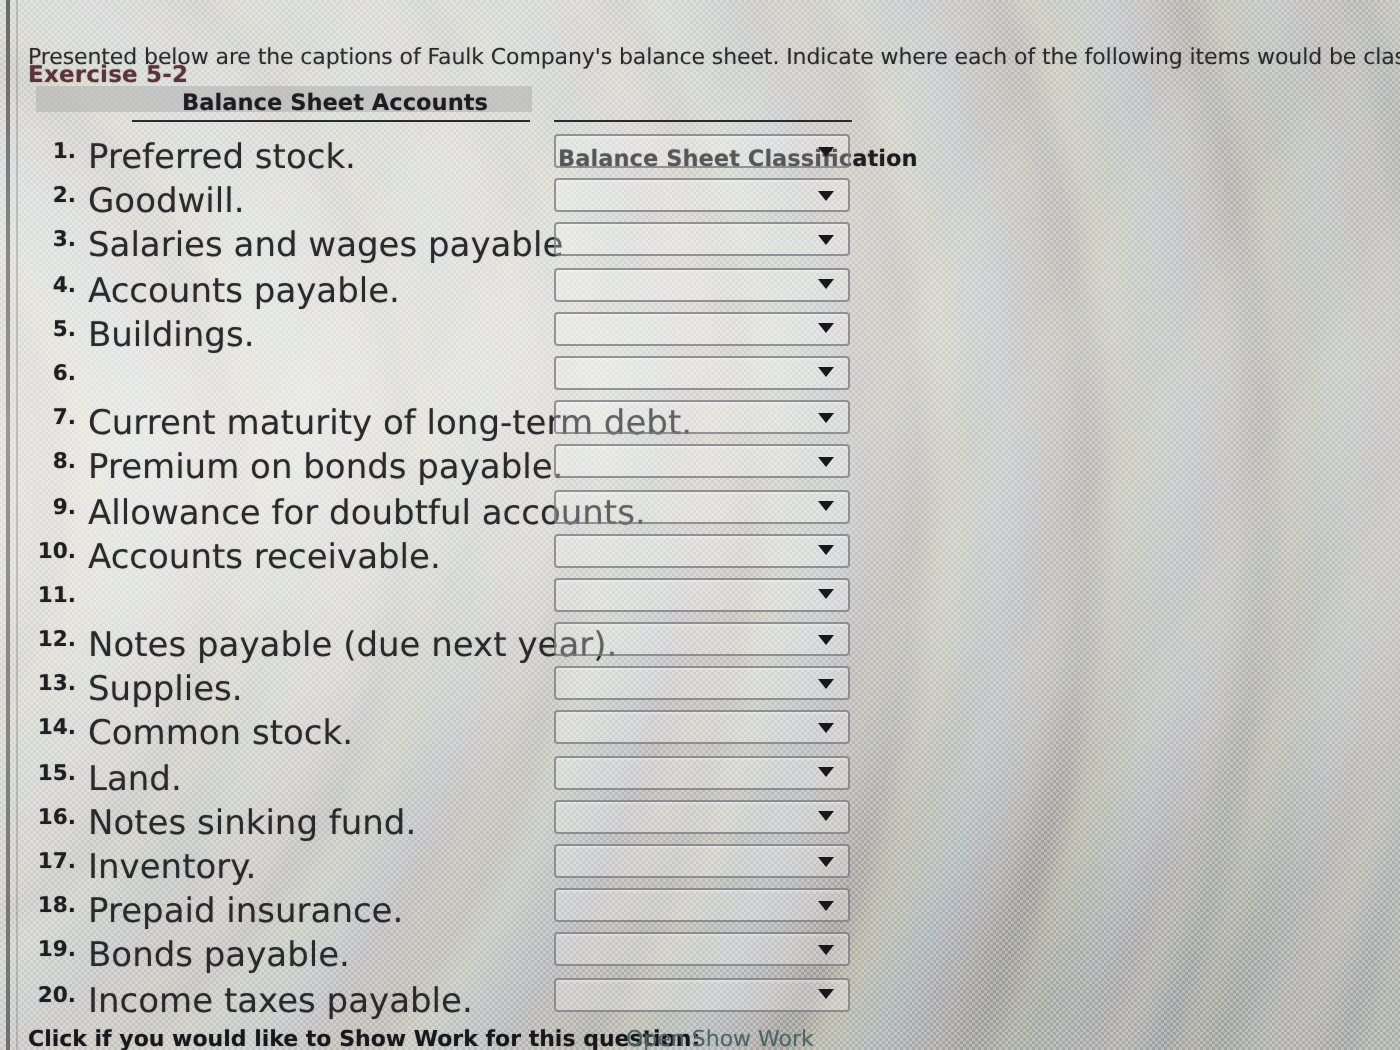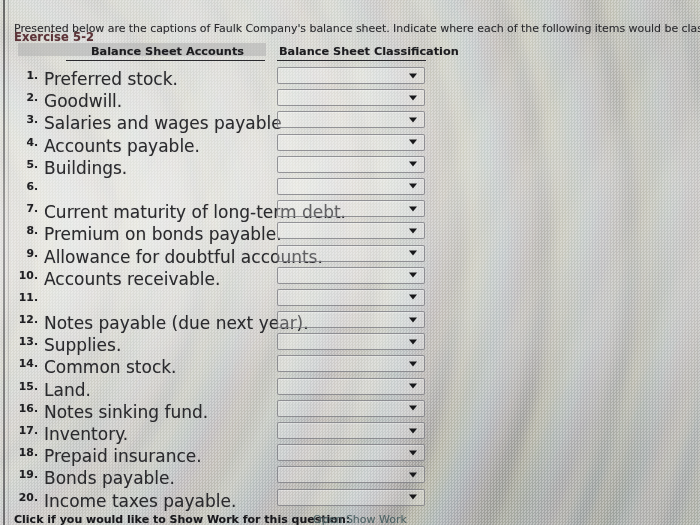--- a/index.html
+++ b/index.html
@@ -149,21 +149,21 @@
   }
   .hdr {
     position: absolute;
     top: 45px;
     font-size: 11.3px;
     font-weight: bold;
     color: #1d1d20;
     text-shadow: 0 0 0.8px rgba(80,80,85,0.4);
   }
   .hdr-accounts  { left: 91px; }
-  .hdr-classif   { left: 279px; }
+  .hdr-classif   { left: 279px; margin-top: 28px; }
 
   .hdr-rule {
     position: absolute;
     top: 60px;
     height: 1.4px;
     background: #2a2a2e;
   }
   .rule-accounts { left: 66px;  width: 199px; }
   .rule-classif  { left: 277px; width: 149px; }
 

